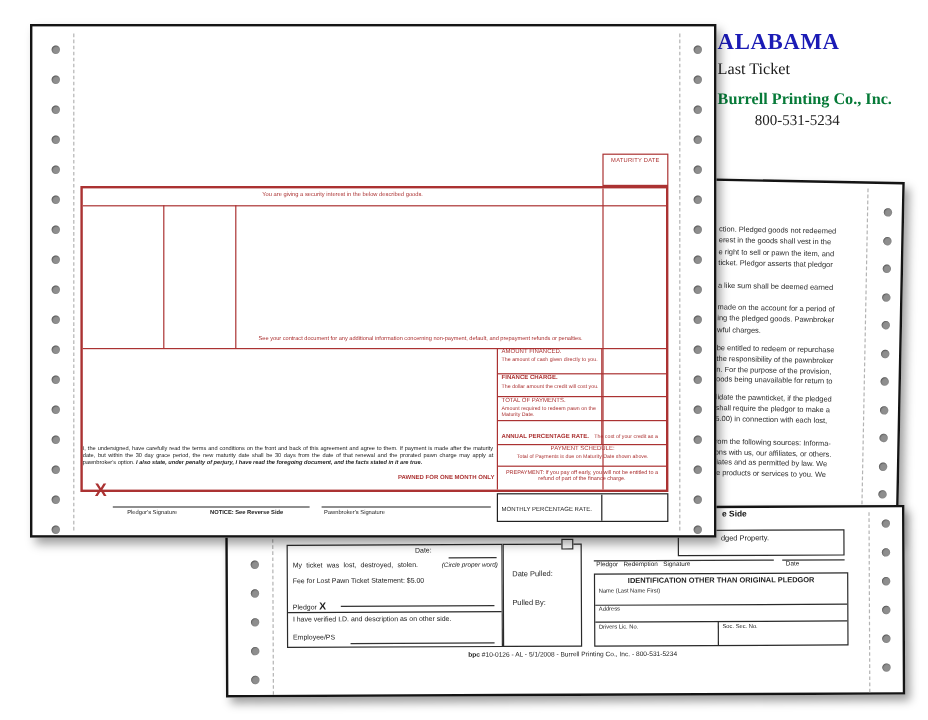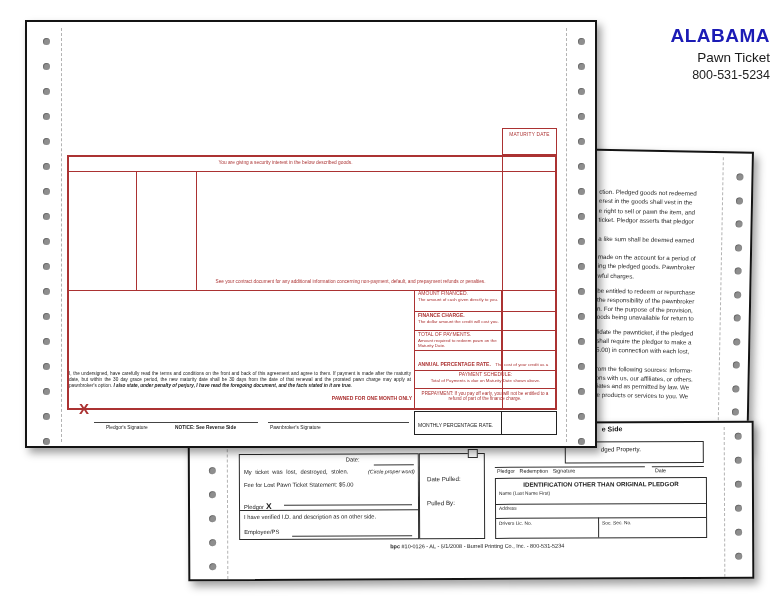--- a/index.html
+++ b/index.html
@@ -10,26 +10,26 @@
            box-shadow:4px 5px 8px rgba(0,0,0,.38); box-sizing:border-box; }
   .hole { position:absolute; width:7px; height:7px; border-radius:50%; background:#8e8e8e;
           box-shadow:inset 0.5px 0.5px 1px rgba(0,0,0,.45); }
   .perf { position:absolute; width:0; border-left:1px dashed #b3b3b3; }
   .abs  { position:absolute; }
   .hline { position:absolute; height:0; border-top:1px solid var(--red); }
   .vline { position:absolute; width:0; border-left:1px solid var(--red); }
   .uline { position:absolute; height:0; border-bottom:1px solid #333; }
 
   
-  .hdr { text-align:right; line-height:1.1; }
+  .hdr { text-align:left; line-height:1.1;font-family:Liberation Serif, serif; }
   .hdr-state   { font-size:19px; font-weight:bold; color:var(--blue); letter-spacing:.5px; }
   .hdr-product { font-size:13.5px; margin-top:4px; color:#1a1a1a; }
   .hdr-num     { font-size:12.5px; margin-top:4px; }
   .hdr-co      { font-size:13.5px; font-weight:bold; color:var(--green); margin-top:10px; }
-  .hdr-phone   { font-size:12.5px; margin-top:3px; }
+  .hdr-phone   { font-size:12.5px; margin-top:3px;margin-left:31px; }
   .hdr-site    { font-size:12.5px; margin-top:2px; }
 
   
   .m-box { position:absolute; border:1px solid var(--red); box-sizing:border-box; }
   .outer { position:absolute; border:2px solid var(--red); box-sizing:border-box; }
   .tiny-red { font-size:4.8px; color:var(--red); line-height:1.2; }
   .til-stack { position:absolute; border-left:1px solid var(--red); box-sizing:border-box; }
   .til-row { position:relative; border-top:1px solid var(--red); overflow:hidden; padding:1px 2px 0 3px; box-sizing:border-box; }
   .til-row.first { border-top:none; }
   .til-title { font-size:5px; color:var(--red); line-height:1.15; }
@@ -64,21 +64,22 @@
   .footer b { font-weight:bold; }
   .chk { position:absolute; width:8px; height:7px; border:1px solid #333; background:#fff; }
 </style>
 </head>
 <body>
 
 <div class="stage">
 
   <div class="abs hdr" style="left:598px; top:26px; width:172px;">
     <div class="hdr-state">ALABAMA</div>
-    <div class="hdr-product">Pawn Ticket</div>
+    <div class="hdr-product">Last Ticket</div>
+    <div class="hdr-co">Burrell Printing Co., Inc.</div>
     <div class="hdr-phone">800-531-5234</div>
   </div>
 
   <div class="sheet" id="sheet-terms" style="left:558px; top:148px; width:196px; height:300px; transform:rotate(1.1deg); transform-origin:0 0; z-index:1;">
     <div class="perf" style="left:163px; top:4px; height:288px;"></div>
     <div>
         <div class="hole" style="left: 177px; top: 20px;"></div>
         <div class="hole" style="left: 177px; top: 43.5px;"></div>
         <div class="hole" style="left: 177px; top: 67px;"></div>
         <div class="hole" style="left: 177px; top: 90.5px;"></div>

